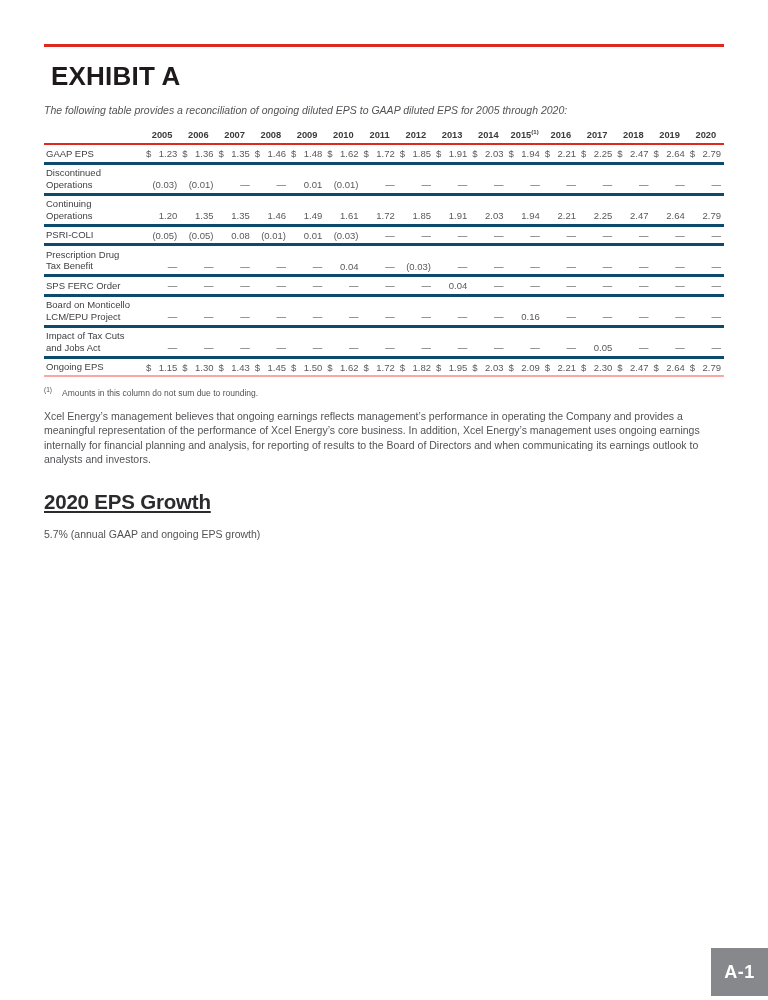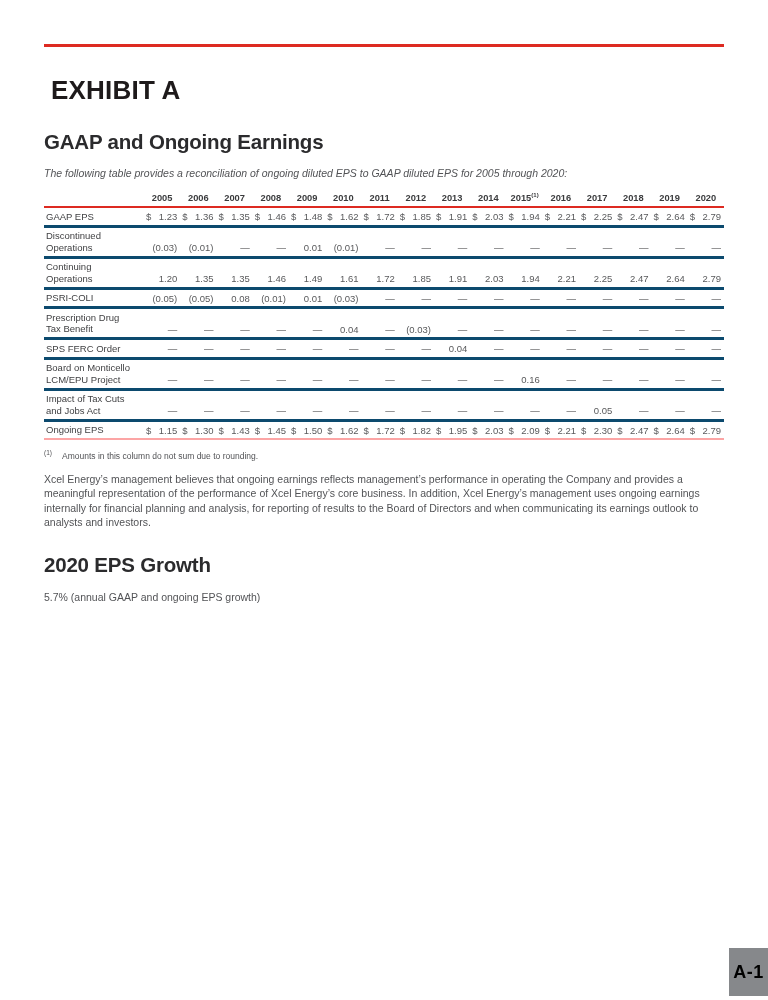--- a/index.html
+++ b/index.html
@@ -12,21 +12,21 @@
     font-family:"Liberation Sans", sans-serif;
     color:#231f20;
   }
   .content { margin:0 44px; width:680px; }
   .rule-red-top {
     margin-top:44px;
     height:3px; width:680px;
     background:#dd2a21;
   }
   h1.exhibit {
-    margin:30px 0 0 7px;
+    margin:16px 0 0 7px;
     font-size:26px; line-height:27px;
     font-weight:bold;
     letter-spacing:0.2px;
     color:#1e1a1b;
   }
   h2.section {
     margin-top:27px;
     font-size:20.5px; line-height:22px;
     font-weight:bold;
     letter-spacing:-0.2px;
@@ -88,45 +88,44 @@
   .footnote .fn-marker {
     display:inline-block; width:18px;
     font-size:6.5px; vertical-align:super;
   }
   p.body {
     margin-top:10px;
     font-size:10.5px; line-height:14.5px;
     color:#525356;
   }
   p.growth { margin-top:14px; }
-  h2.growth-title { margin-top:24px; }
+  h2.growth-title { margin-top:24px;text-decoration:underline; }
   
   .page-num {
     position:absolute;
     right:0; bottom:4px;
-    width:39px; height:48px;
+    width:57px; height:48px;
     background:#86888b;
-    color:#000000;
+    color:#ffffff;
     font-weight:bold;
     font-size:18px;
     letter-spacing:0.5px;
     display:flex; align-items:center; justify-content:center;margin-left:44px;
   }
 </style>
 </head>
 <body>
 
 <div class="page">
   <div class="content">
 
     <div class="rule-red-top"></div>
 
     <h1 class="exhibit">EXHIBIT A</h1>
 
-    <h2 class="section">GAAP and Ongoing Earnings</h2>
 
     <p class="intro">The following table provides a reconciliation of ongoing diluted EPS to GAAP diluted EPS for 2005 through 2020:</p>
 
     <table class="eps" id="eps-table">
         <colgroup>
           <col class="lbl">
           <col>
           <col>
           <col>
           <col>

